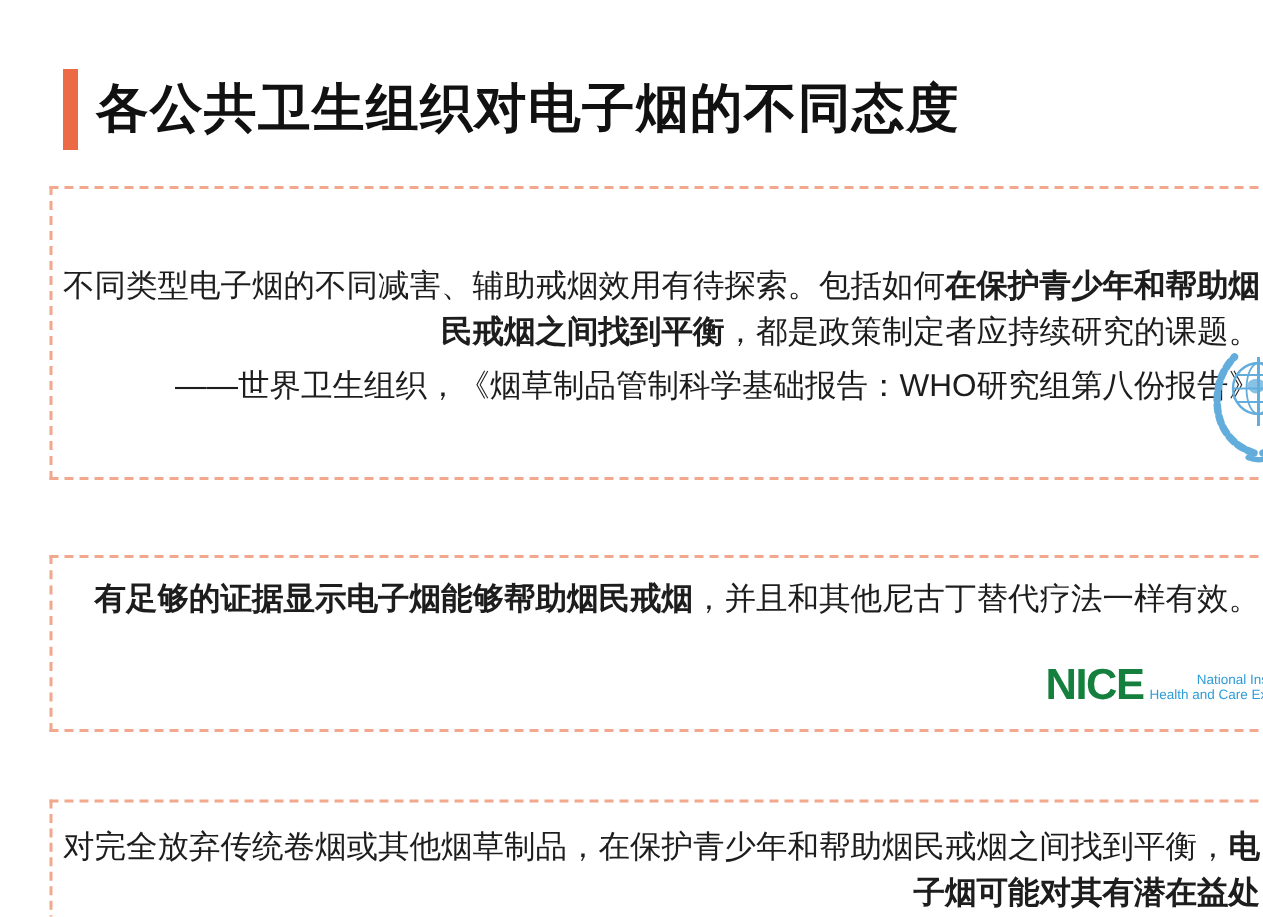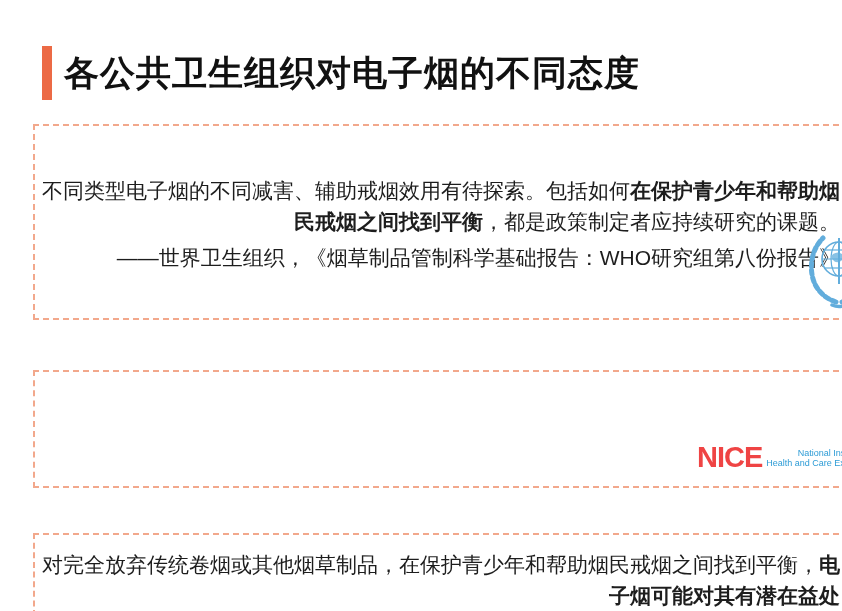--- a/index.html
+++ b/index.html
@@ -51,21 +51,21 @@
   }
 
   
   .nice-logo {
     position: absolute; left: 697px; top: 443px;
     display: flex; align-items: flex-start; gap: 4px;
     color: #2E9CD6; white-space: nowrap;
   }
   .nice-acronym {
     font-size: 29px; font-weight: 700; letter-spacing: -1px;
-    line-height: 28px; color: #ef4444;
+    line-height: 28px; color: #15803d;
   }
   .nice-lines {
     display: inline-block; padding-top: 5px;
     font-size: 9px; line-height: 10px; color: #2E9CD6;
   }
 </style>
 </head>
 <body>
 
 <div class="page">
@@ -92,20 +92,21 @@
         <path d="M27,28 q5,-3 9,0 q3,4 -1,7 q-5,3 -8,-1 q-3,-3 0,-6 Z" fill="#62ADDC" stroke="none" opacity="0.75"></path>
 
         <path d="M30,76 C12,70 3,54 6,34 C7,26 11,18 17,12" stroke-width="5" stroke-dasharray="4.5,3.2" stroke-linecap="round"></path>
         <path d="M36,76 C54,70 63,54 60,34 C59,26 55,18 49,12" stroke-width="5" stroke-dasharray="4.5,3.2" stroke-linecap="round"></path>
         <path d="M26,79 q7,3 14,0" stroke-width="3.5" stroke-linecap="round"></path>
       </g>
     </svg>
   </div>
 
   <section class="quote-box box2">
+    <p class="p1"><span></span><span class="b">有足够的证据显示电子烟能够帮助烟民戒烟</span><span>，并且和其他尼古丁替代疗法一样有效。</span></p>
   </section>
 
   <div class="nice-logo">
     <span class="nice-acronym">NICE</span>
     <span class="nice-lines">
       <span>National Institute for</span><br>
       <span>Health and Care Excellence</span>
     </span>
   </div>
 

